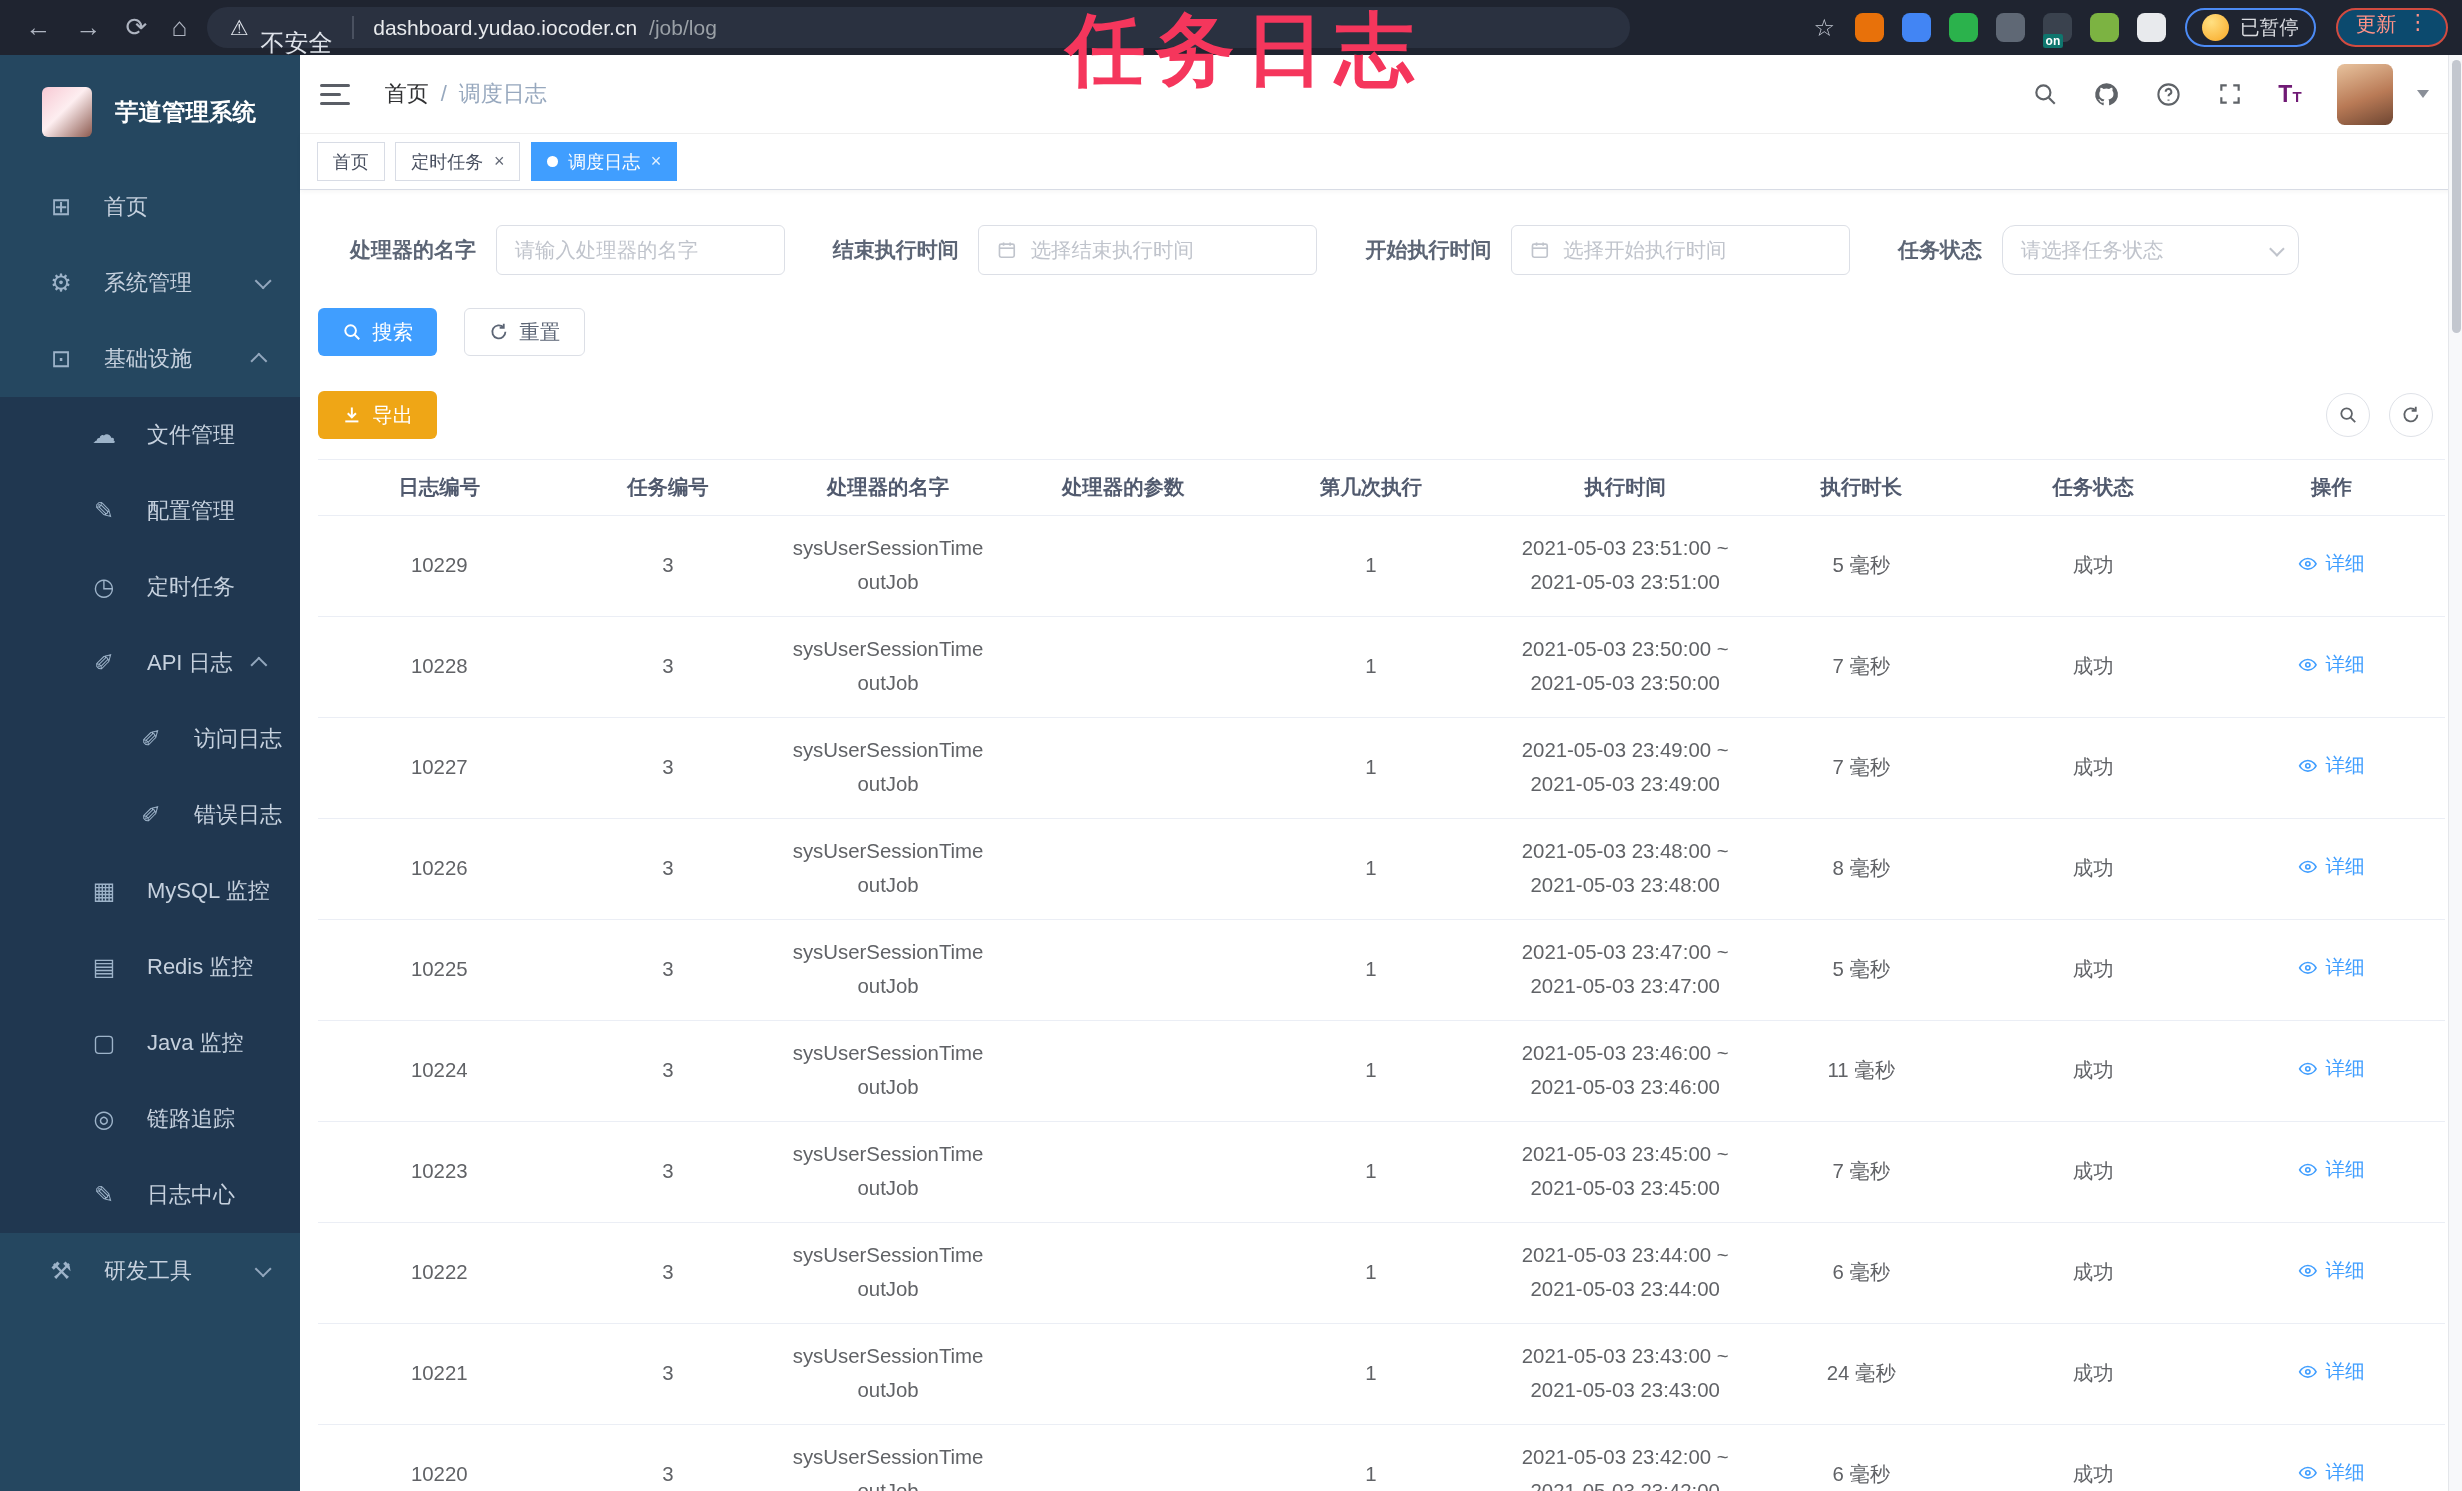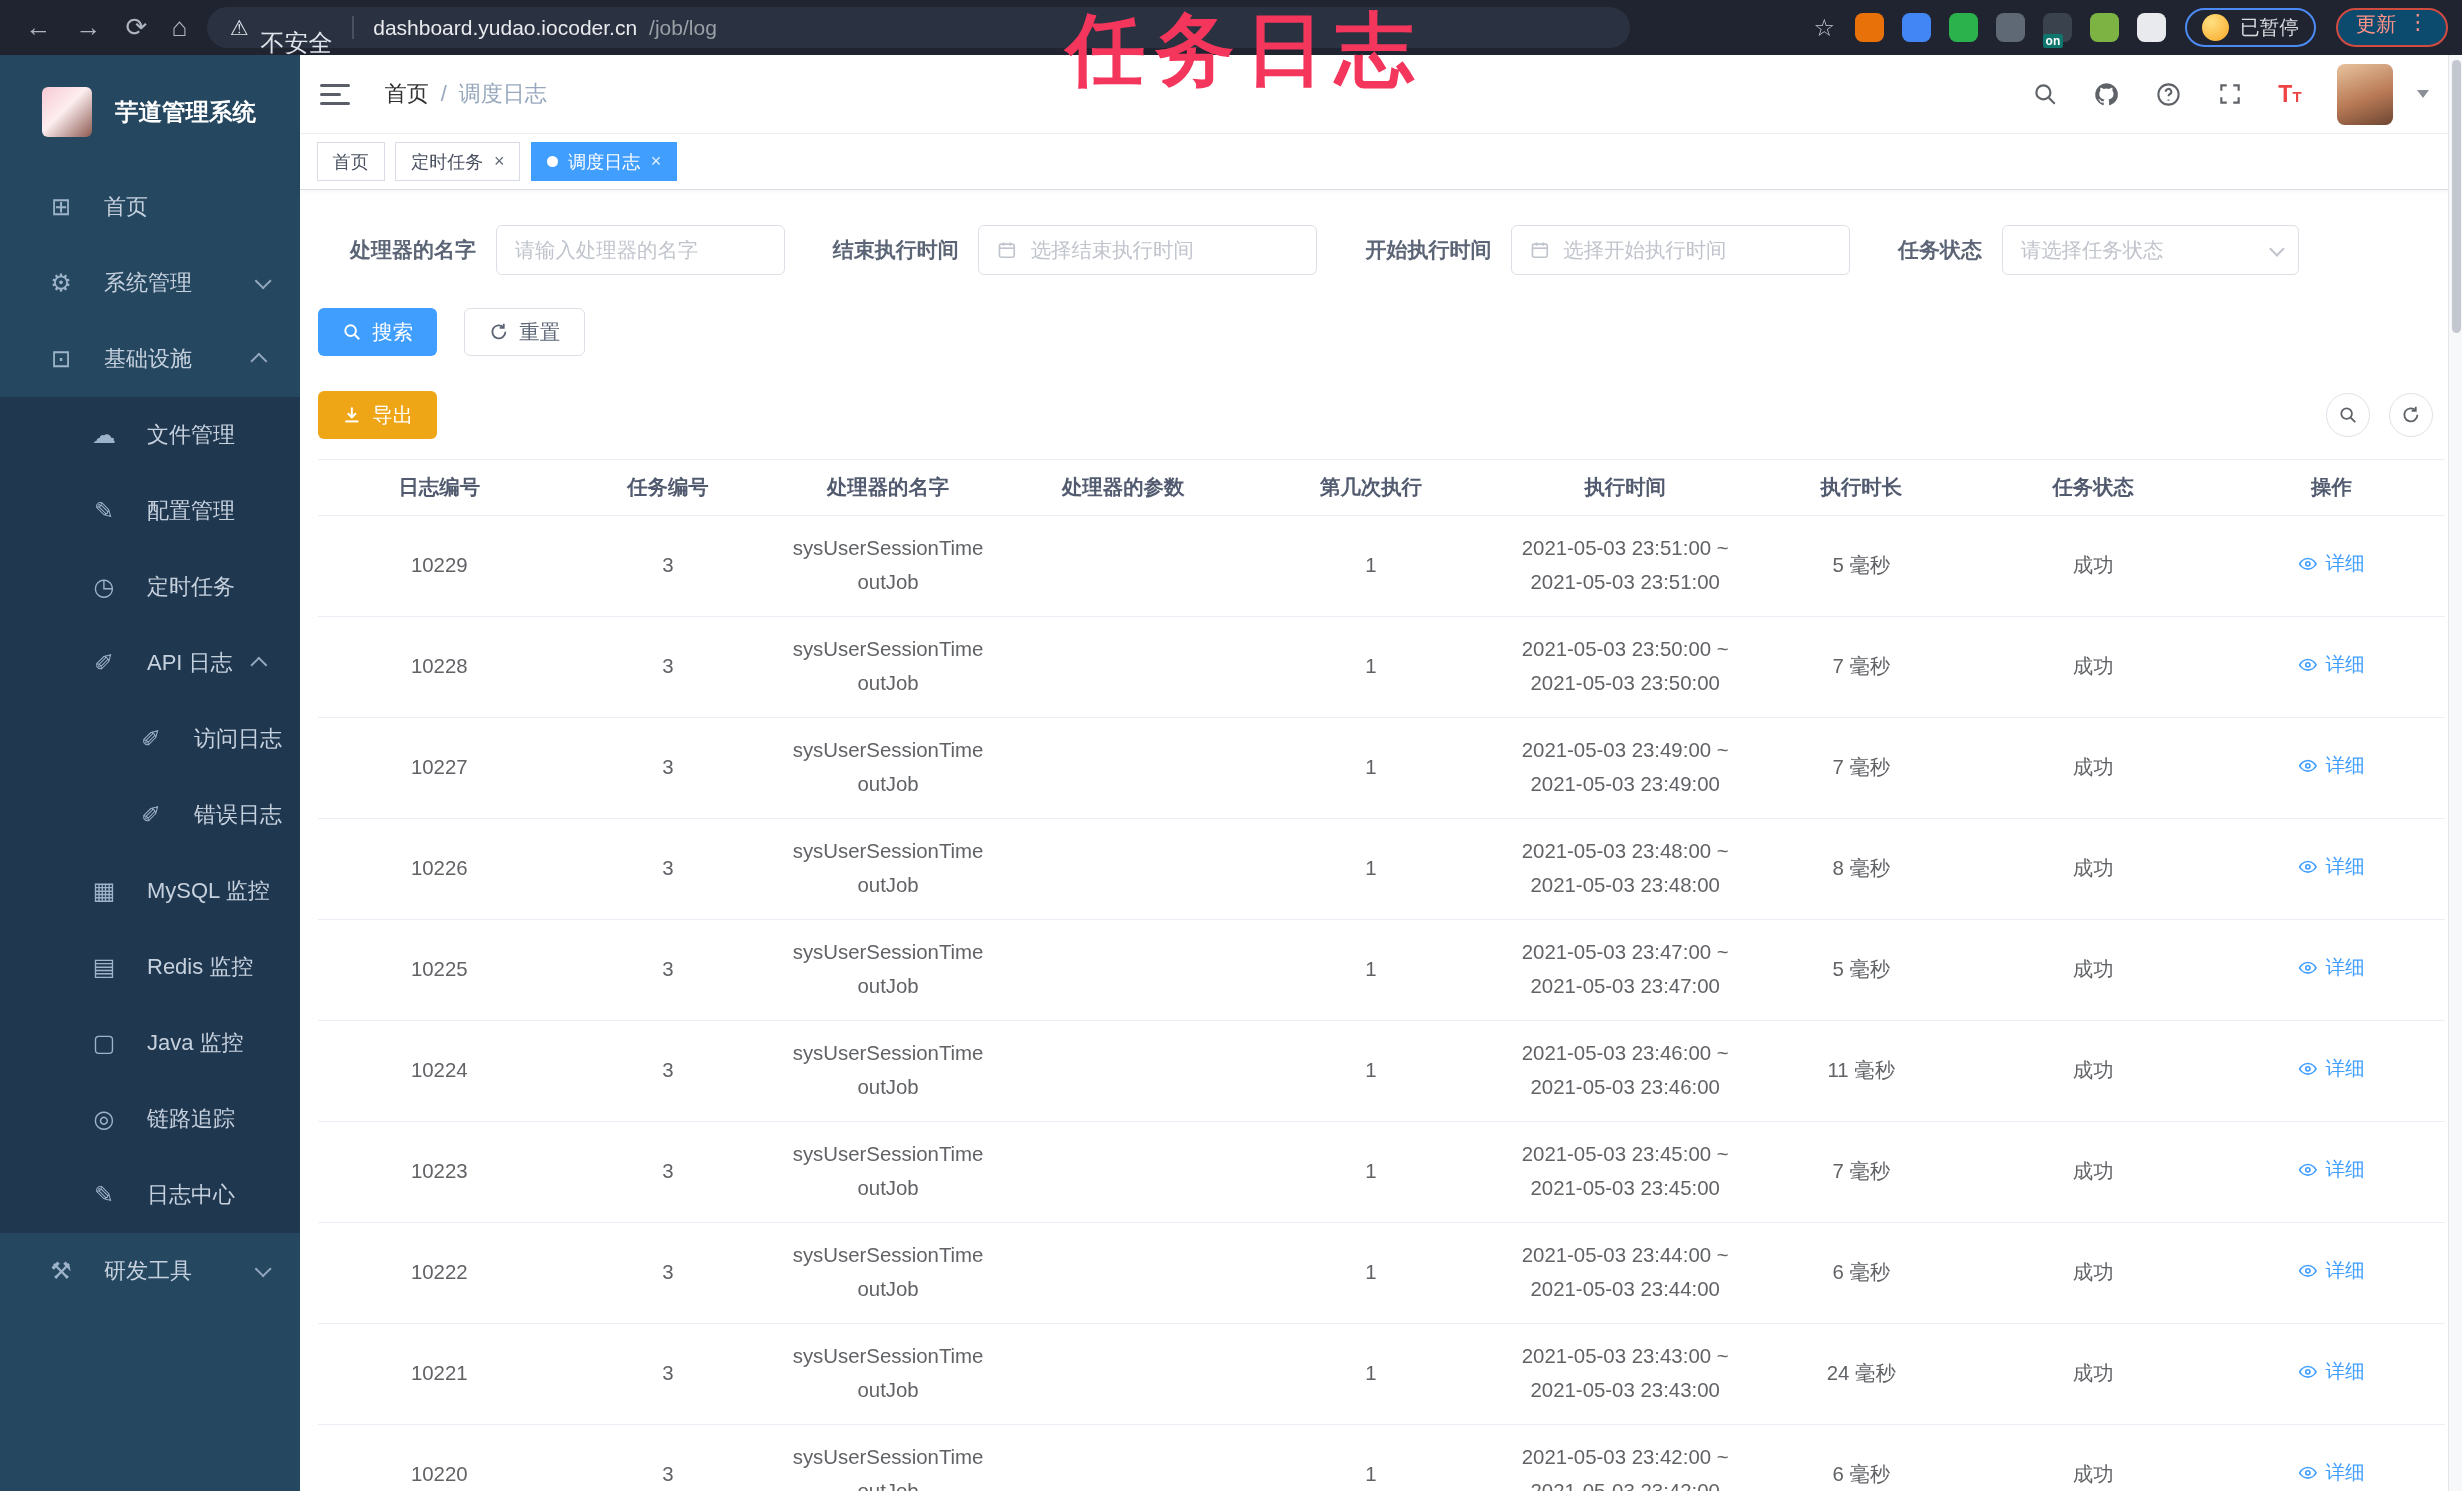--- a/index.html
+++ b/index.html
@@ -46,39 +46,39 @@
   main { flex:1; display:flex; flex-direction:column; background:#fff; min-width:0; }
   .navbar { height:79px; display:flex; align-items:center; padding:0 33px 0 19.7px; border-bottom:0.8px solid #f0f0f0; }
   .hamburger { width:30px; display:flex; flex-direction:column; gap:6px; cursor:pointer; }
   .hamburger i { display:block; height:3px; background:#5a5e66; border-radius:1.5px; }
   .hamburger i:nth-child(2){ width:70%; }
   .breadcrumb { margin-left:35px; font-size:22px; color:#303133; display:flex; gap:12px; align-items:center; }
   .breadcrumb .sep { color:#97a8be; }
   .breadcrumb .current { color:#97a8be; }
   .nav-tools { margin-left:auto; display:flex; align-items:center; gap:35px; color:#5f6368; }
   .nav-tools svg { display:block; }
-  .tt { font-size:23px; font-weight:700; color:#ef4444; }
+  .tt { font-size:23px; font-weight:700; color:#701a75; }
   .tt small { font-size:15px; font-weight:700; }
   .avatar { width:56px; height:61px; border-radius:7.6px; background:linear-gradient(160deg,#e8c39e 0%,#b97a56 55%,#6e4632 100%); }
   .caret { width:0; height:0; border-left:6.8px solid transparent; border-right:6.8px solid transparent; border-top:8.3px solid #8a8f98; margin-left:-10.6px; }
 
   .tags-bar { height:56px; display:flex; align-items:center; padding-left:16.7px; gap:10.6px; border-bottom:1.5px solid #d8dce5; box-shadow:0 1.5px 4.5px rgba(0,0,0,.04); }
   .tag { height:39px; display:flex; align-items:center; padding:0 15px; border:1.5px solid #d8dce5; background:#fff; color:#495060; font-size:18px; gap:10.6px; cursor:pointer; }
   .tag .dot { width:10.6px; height:10.6px; border-radius:50%; background:#fff; }
   .tag .x { font-size:18px; opacity:.85; }
   .tag.active { background:#409eff; border-color:#409eff; color:#fff; }
 
   .content { flex:1; padding:35px 16.7px 0 18px; overflow:hidden; }
   .filters { display:flex; align-items:center; gap:48px; margin-left:32px; }
   .fgroup { display:flex; align-items:center; gap:19.7px; }
   .flabel { font-size:21px; color:#5c6575; font-weight:700; white-space:nowrap; }
   .finput { height:50px; border:1.5px solid #dcdfe6; border-radius:6px; display:flex; align-items:center; padding:0 18px; color:#c0c4cc; font-size:20.4px; gap:13.6px; background:#fff; }
   .finput.w-text { width:289px; }
   .finput.w-date { width:339px; }
-  .finput.w-select { width:297px; position:relative; }
+  .finput.w-select { width:297px; position:relative;border-radius:13px; }
   .finput .schev { position:absolute; right:16.7px; width:10.6px; height:10.6px; border-right:2.3px solid #c0c4cc; border-bottom:2.3px solid #c0c4cc; transform:rotate(45deg) translateY(-2.3px); }
   .ficon { color:#c0c4cc; flex-shrink:0; display:flex; }
 
   .btn-row { margin-top:33px; display:flex; gap:27px;font-family:Liberation Mono, monospace; }
   .btn { height:48px; border-radius:6px; display:inline-flex; align-items:center; justify-content:center; gap:10.6px; font-size:20.4px; padding:0 24px; cursor:pointer; border:none; font-family:inherit; }
   .btn-primary { background:#409eff; color:#fff; }
   .btn-plain { background:#fff; border:1.5px solid #dcdfe6; color:#5c6575; }
   .btn-warning { background:#efa616; color:#fff; }
   .toolbar-row { margin-top:35px; display:flex; align-items:center; }
   .mini-circles { margin-left:auto; display:flex; gap:19.7px; margin-right:12px; }

